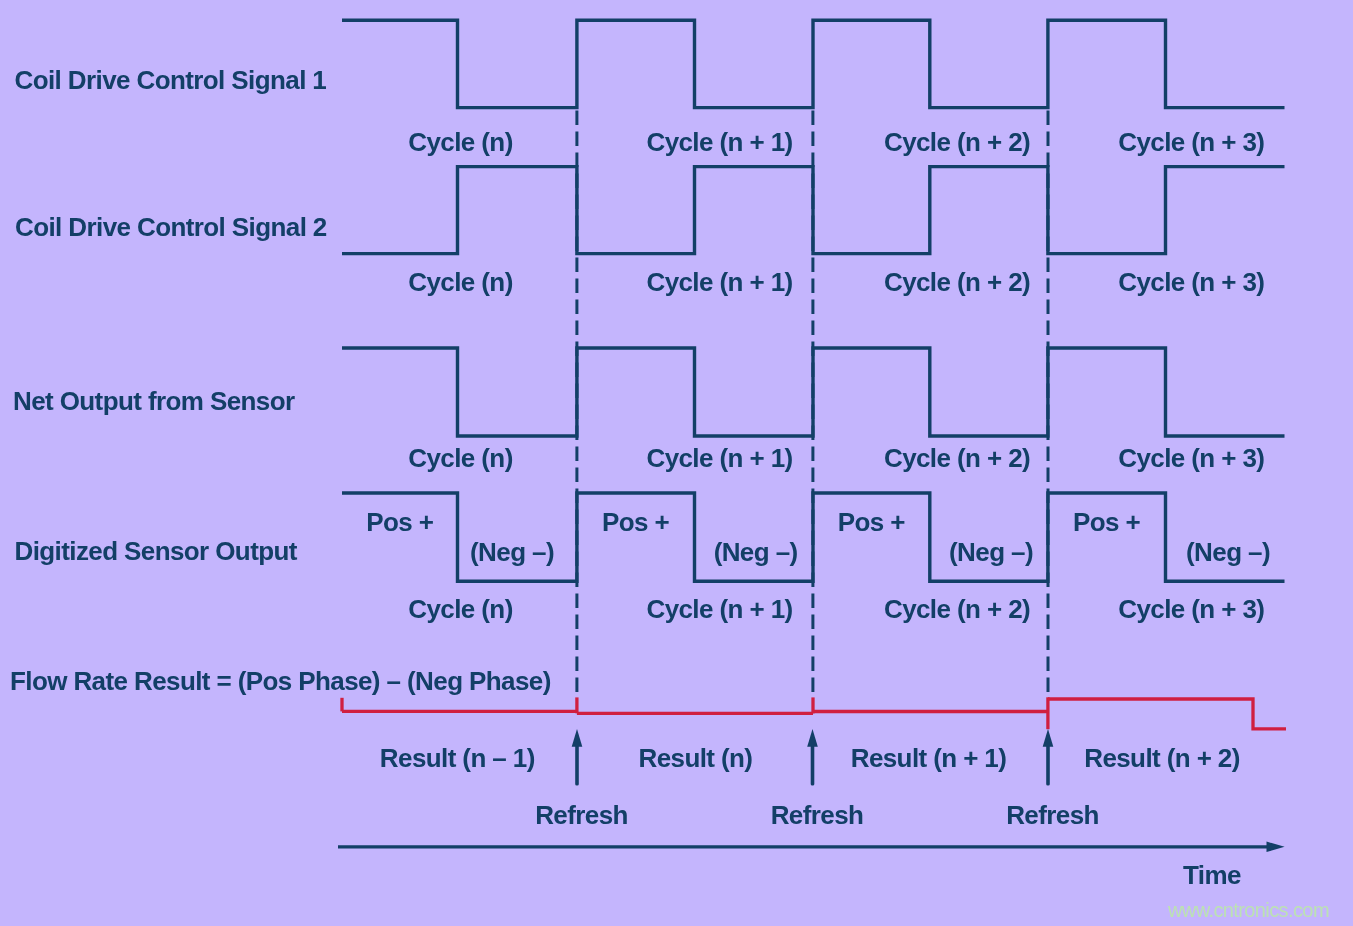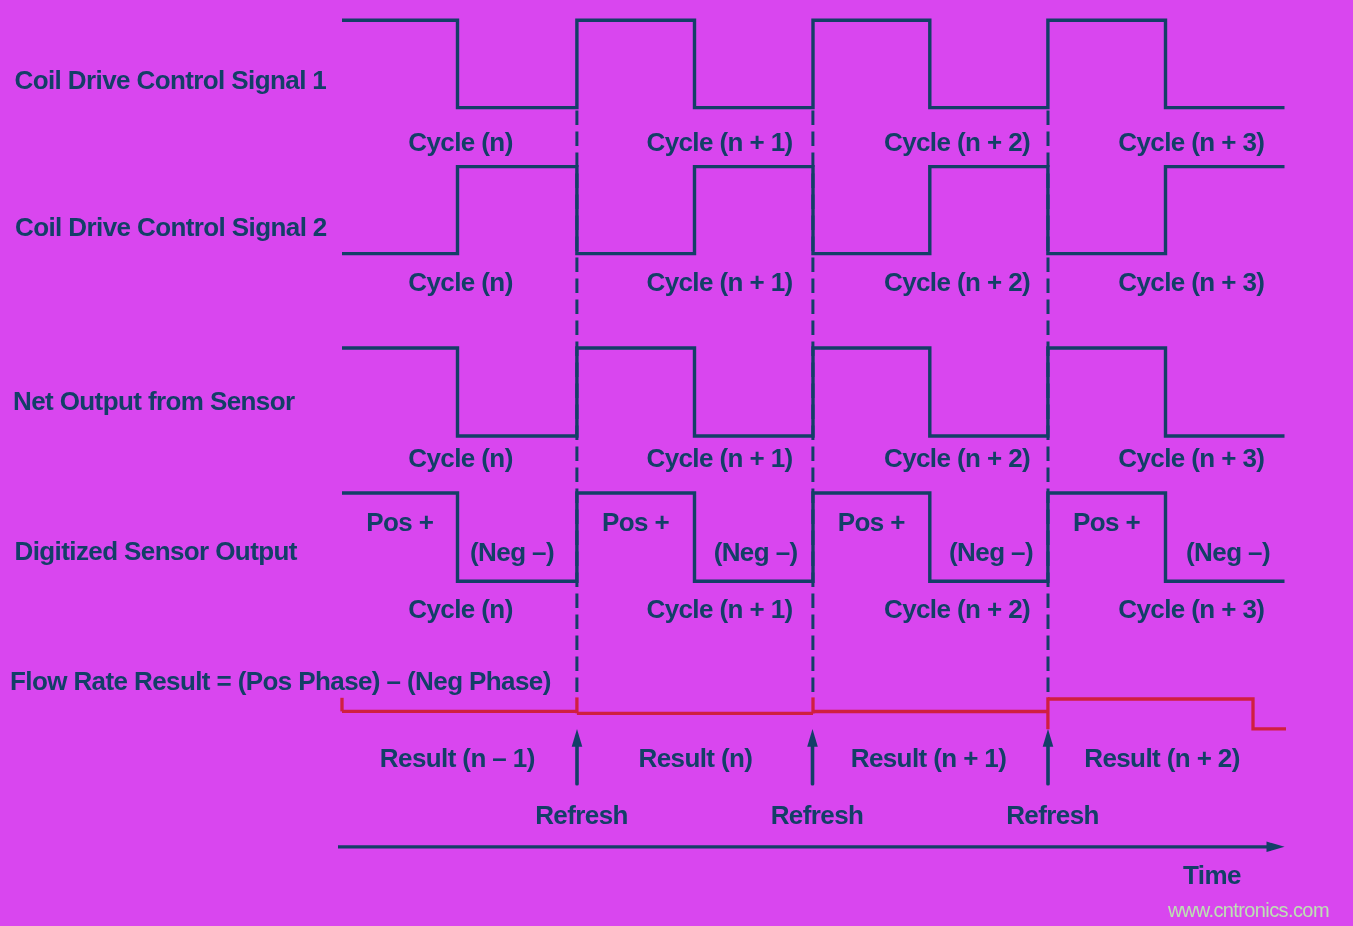--- a/index.html
+++ b/index.html
@@ -1,16 +1,16 @@
 <!DOCTYPE html>
 <html><head>
 <meta charset="utf-8">
 <style>
   html,body{margin:0;padding:0;background:#ffffff;}
-  .page{position:relative;width:1353px;height:926px;background:#d946ef;overflow:hidden;}
+  .page{position:relative;width:1353px;height:926px;background:#c4b5fd;overflow:hidden;}
   svg text{font-family:"Liberation Sans", sans-serif;letter-spacing:-0.6px;}
 </style>
 </head>
 <body>
 <div class="page">
 <svg width="1353" height="926" viewBox="0 0 1353 926">
 
   <g stroke="#133F67" stroke-width="3" stroke-dasharray="14.5 6.5" fill="none">
     <line x1="576.9" y1="110.5" x2="576.9" y2="695.5"></line>
     <line x1="812.9" y1="110.5" x2="812.9" y2="695.5"></line>

